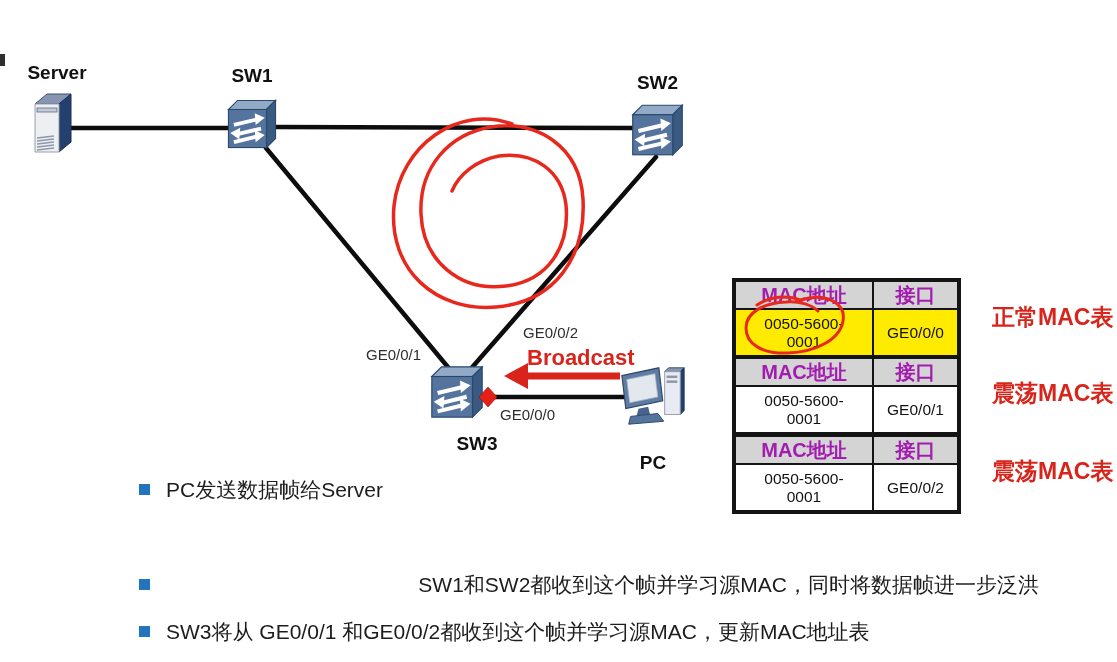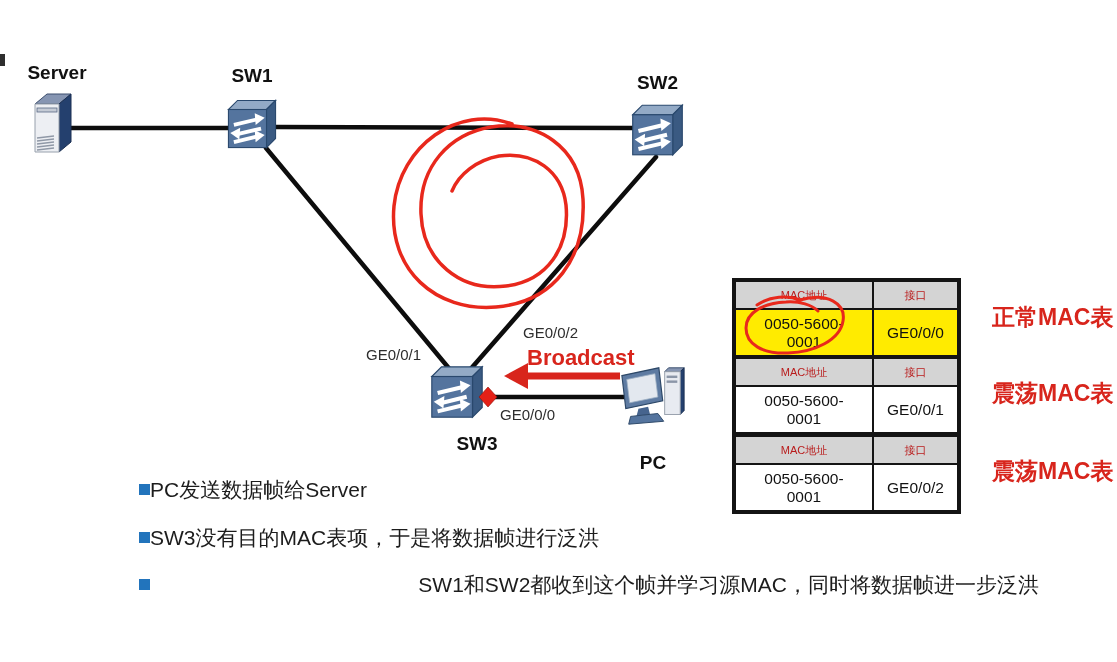--- a/index.html
+++ b/index.html
@@ -33,40 +33,40 @@
     border:3px solid #141414;background:#141414;
     display:grid;grid-template-columns:138px 1fr;
   }
   .mac-table .cell{
     background:#ffffff;border:1.5px solid #141414;
     display:flex;flex-direction:column;align-items:center;justify-content:center;
     text-align:center;
   }
   .mac-table .hdr{
     height:26px;background:var(--header-gray,#d4d4d4);
-    font-weight:normal;font-size:11px;color:#b91c1c;
+    font-weight:bold;font-size:20px;color:#a21caf;
   }
   .mac-table .data{height:45px;font-size:15.5px;color:#111;line-height:1.12;}
   .mac-table .hl{background:var(--highlight-yellow,#ffeb00);}
   .mac-table .data span{display:block;}
   .t1{top:278px;}
   .t2{top:355px;}
   .t3{top:433px;}
 
   .table-caption{
     position:absolute;z-index:2;left:992px;
     font-size:23px;font-weight:bold;color:var(--accent-red,#d8251c);white-space:nowrap;
   }
   .cap1{top:302px;}
   .cap2{top:378px;}
   .cap3{top:456px;}
 
   
   .bullet-row{
-    position:absolute;z-index:2;left:139px;display:flex;align-items:flex-start;
+    position:absolute;z-index:2;left:139px;display:flex;gap:16px;align-items:flex-start;
     width:900px;
   }
   .bullet-square{
     width:11px;height:11px;margin-top:8px;flex:0 0 auto;
     background:var(--bullet-blue,#2274bc);
   }
   .bullet-text{font-size:21px;line-height:27px;color:#1c1c1c;white-space:nowrap;}
   .b1{top:476px;}
   .b2{top:524px;}
   .b3{top:571px;justify-content:space-between;}
@@ -189,27 +189,27 @@
         <span>0001</span>
     </div>
     <div class="cell data">GE0/0/2</div>
   </div>
   <div class="table-caption cap3">震荡MAC表</div>
 
   <div class="bullet-row b1">
     <div class="bullet-square"></div>
     <div class="bullet-text">PC发送数据帧给Server</div>
   </div>
-  <div class="bullet-row b2">
-    <div class="bullet-square"></div>
-    <div class="bullet-text">SW3没有目的MAC表项，于是将数据帧进行泛洪</div>
-  </div>
   <div class="bullet-row b3">
     <div class="bullet-square"></div>
     <div class="bullet-text">SW1和SW2都收到这个帧并学习源MAC，同时将数据帧进一步泛洪</div>
+  </div>
+  <div class="bullet-row b4">
+    <div class="bullet-square"></div>
+    <div class="bullet-text">SW3将从 GE0/0/1 和GE0/0/2都收到这个帧并学习源MAC，更新MAC地址表</div>
   </div>
 
   <svg class="layer overlay-layer">
 
     <path d="M 512 124
          C 458 104, 400 146, 394 206
          C 388 270, 436 312, 496 307
          C 555 302, 586 257, 583 199
          C 580 146, 537 120, 491 127
          C 449 134, 419 167, 421 214

